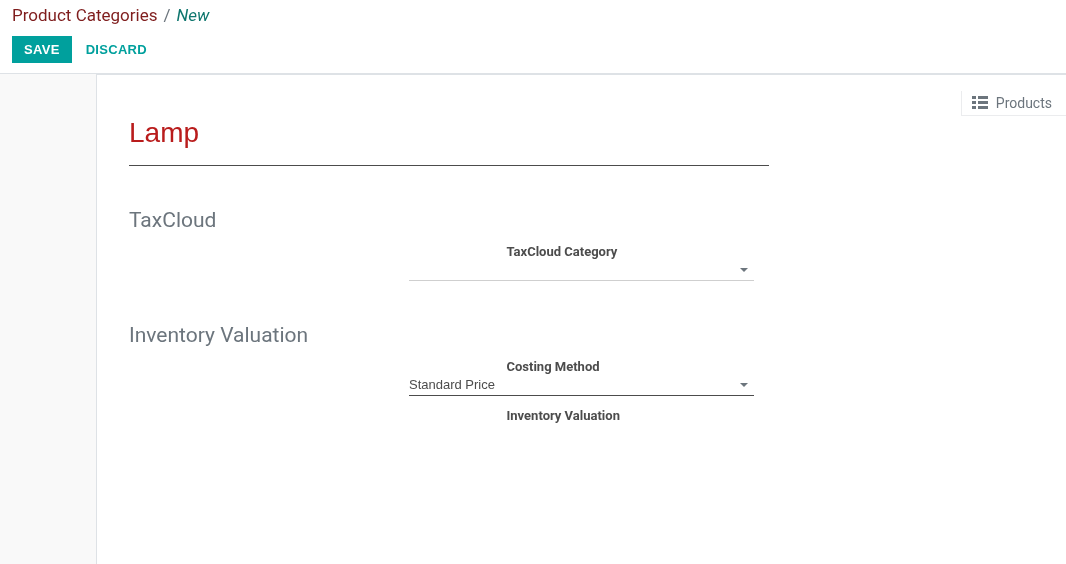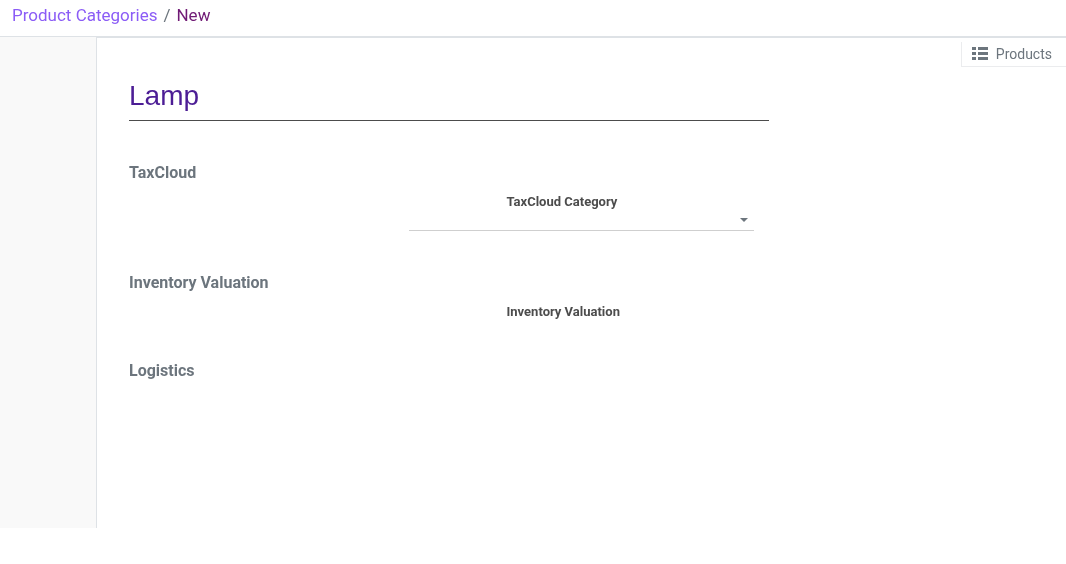--- a/index.html
+++ b/index.html
@@ -18,26 +18,26 @@
   }
   .breadcrumb {
     display: flex;
     align-items: center;
     gap: 6px;
     font-size: 17px;
     line-height: 1.4;
     margin-bottom: 8px;
   }
   .breadcrumb a {
-    color: #8b5cf6;
+    color: #7f1d1d;
     text-decoration: none;
     cursor: pointer;
   }
   .breadcrumb .sep { color: #6c757d; }
-  .breadcrumb .current { color: #701a75; }
+  .breadcrumb .current { color: #0f766e; font-style: italic; }
   .action-row {
     display: flex;
     align-items: center;
     gap: 14px;
     padding-bottom: 10px;
   }
   .btn-save {
     background: #00a09d;
     color: #fff;
     border: none;
@@ -75,21 +75,21 @@
   .form-sheet {
     background: #fff;
     border-left: 1px solid #dee2e6;
     border-top: 1px solid #dee2e6;
     min-height: 100%;
     position: relative;
     padding: 40px 32px 20px 32px;
   }
   .stat-btn {
     position: absolute;
-    top: 4px;
+    top: 16px;
     right: 0;
     border-left: 1px solid #ebecee;
     border-bottom: 1px solid #ebecee;
     padding: 4px 14px 4px 10px;
     display: flex;
     align-items: center;
     gap: 8px;
     cursor: pointer;
     color: #6c757d;
     font-size: 14px;
@@ -112,22 +112,22 @@
     font-weight: 700;
     color: #4c4c4c;
     font-size: 13px;
     margin-bottom: 10px;
   }
   .name-input {
     width: 640px;
     border: none;
     border-bottom: 1px solid #4c4c4c;
     font-size: 28px;
-    color: #4c1d95;
-    padding: 2px 0 8px 0;
+    color: #b91c1c;
+    padding: 2px 0 16px 0;
     outline: none;
     background: transparent;
   }
   .field-row {
     display: flex;
     align-items: center;
     margin-top: 22px;
   }
   .field-label {
     width: 150px;
@@ -163,36 +163,40 @@
     border-top: 4px solid #6c757d;
     pointer-events: none;
   }
   .ext-link {
     margin-left: 10px;
     color: #6c757d;
     cursor: pointer;
     display: inline-flex;
   }
   .section-title {
-    font-size: 16px;
+    font-size: 21px;
     color: #6c757d;
-    font-weight: 700;
+    font-weight: 400;
     margin-top: 42px;
     margin-bottom: 4px;
   }
   .field-row.tight { margin-top: 12px; flex-direction: column; }
 </style>
 </head>
 <body>
 
 <div class="topbar">
   <div class="breadcrumb">
     <a>Product Categories</a>
     <span class="sep">/</span>
     <span class="current">New</span>
+  </div>
+  <div class="action-row">
+    <button class="btn-save">SAVE</button>
+    <button class="btn-discard">DISCARD</button>
   </div>
 </div>
 
 <div class="stage">
   <div class="left-gutter"></div>
   <div class="form-sheet-wrap">
     <div class="form-sheet">
 
       <div class="stat-btn">
         <span class="stat-icon">
@@ -219,20 +223,26 @@
       <div class="field-row tight">
         <div class="field-label">TaxCloud Category</div>
         <div class="select-wrap">
           <input class="select-input wide" type="text" value="" style="">
           <span class="caret"></span>
         </div>
       </div>
 
       <div class="section-title">Inventory Valuation</div>
       <div class="field-row tight">
+        <div class="field-label">Costing Method</div>
+        <div class="select-wrap">
+          <input class="select-input wide dark-line" type="text" value="Standard Price" style="">
+          <span class="caret"></span>
+        </div>
+      </div>
+      <div class="field-row tight">
         <div class="field-label">Inventory Valuation</div>
       </div>
 
-      <div class="section-title">Logistics</div>
 
     </div>
   </div>
 </div>
 
 </body></html>

